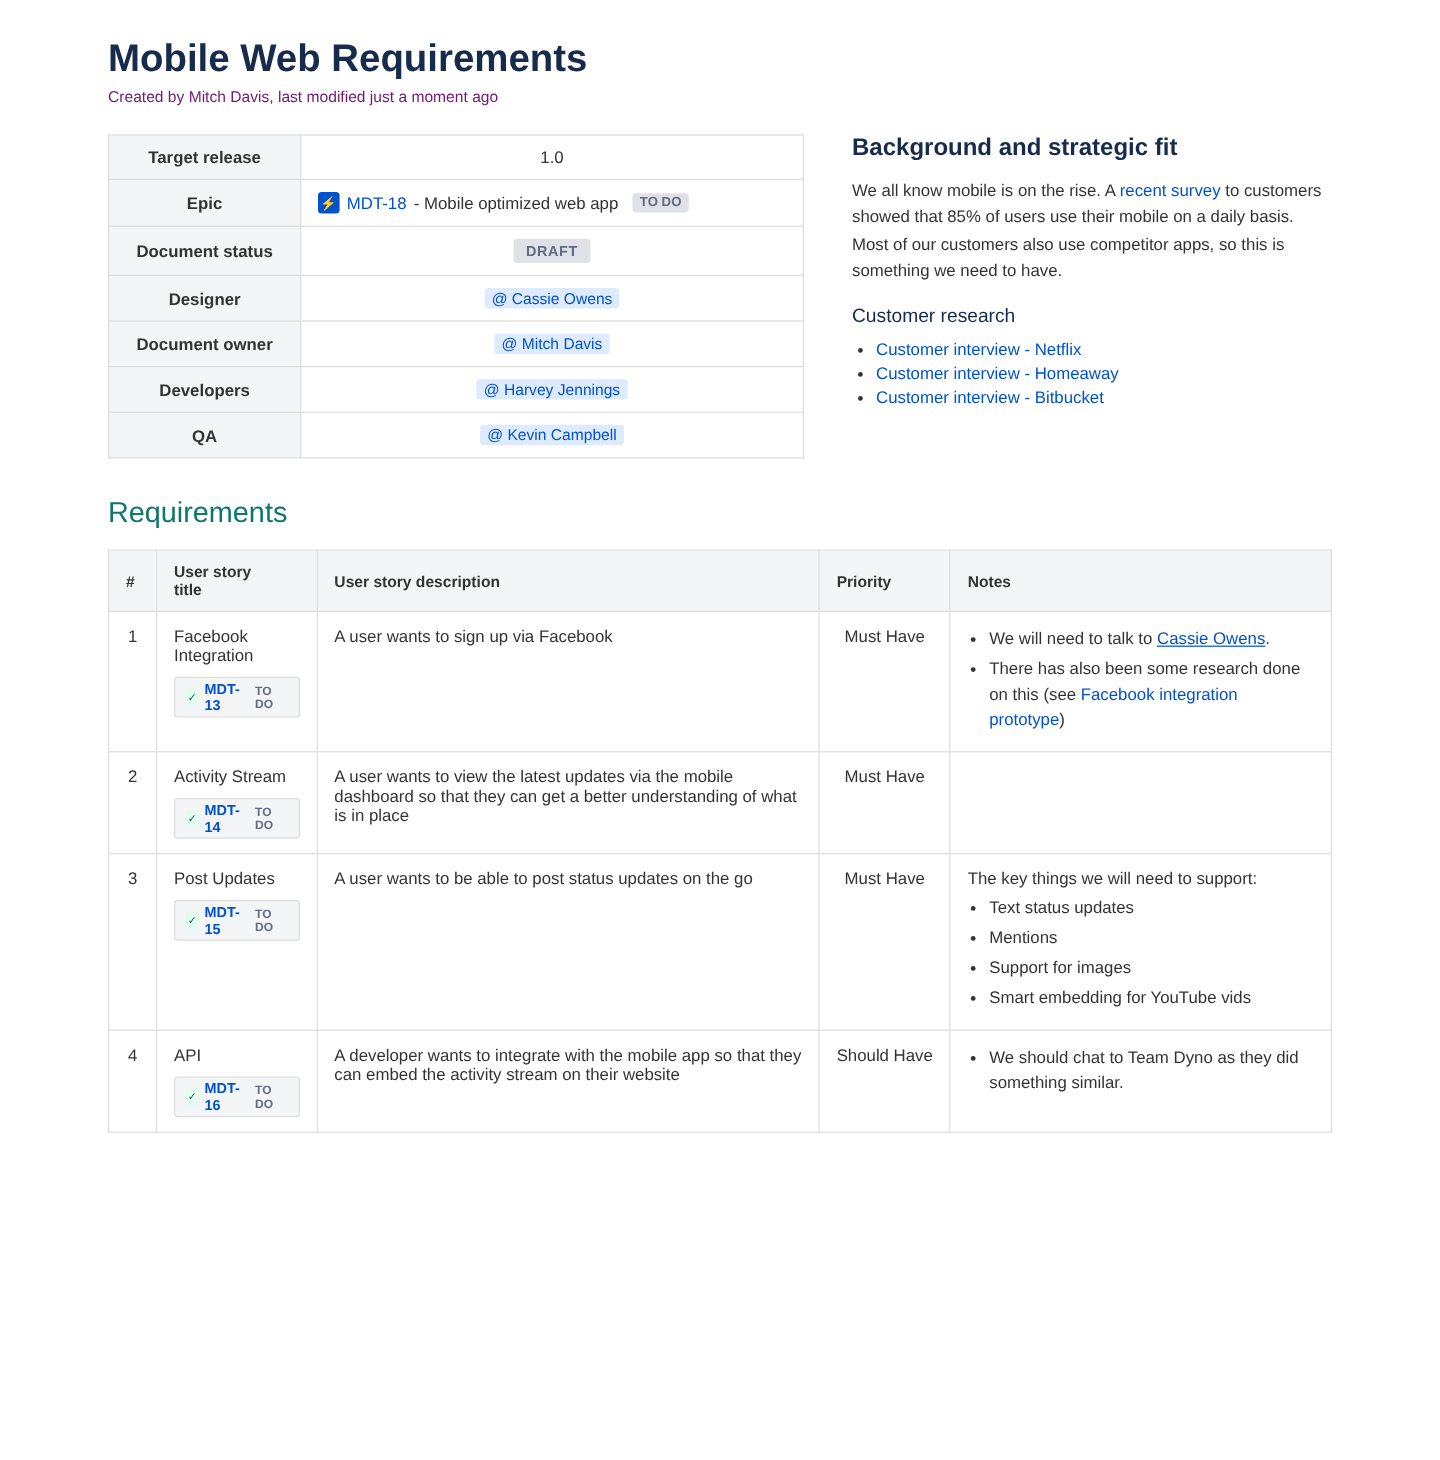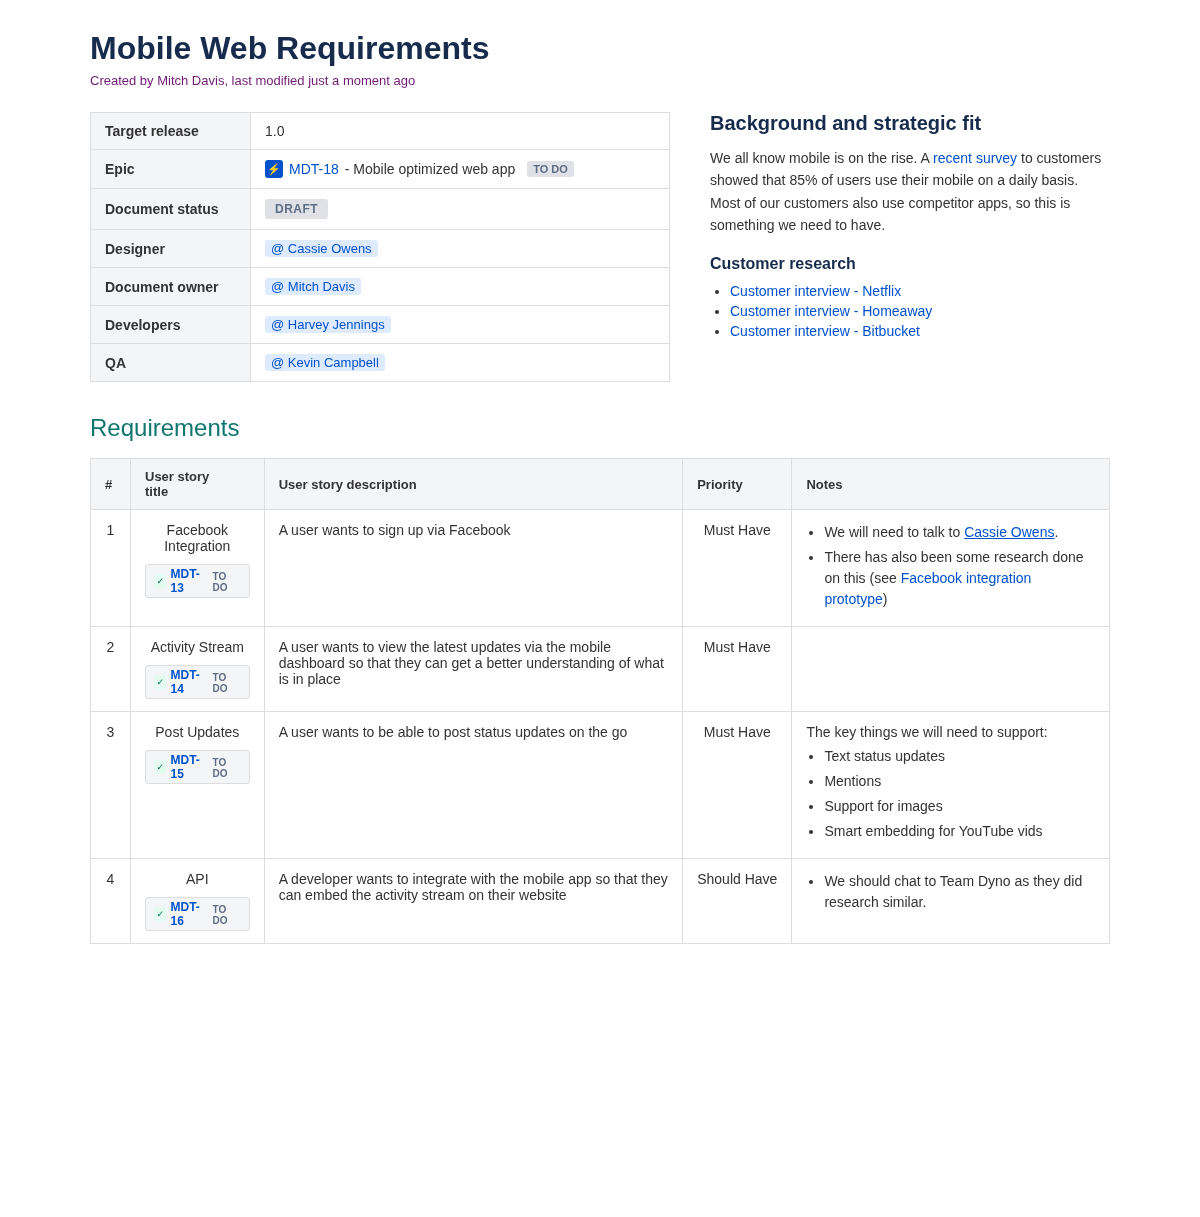--- a/index.html
+++ b/index.html
@@ -31,39 +31,40 @@
     .meta-table {
       flex: 0 0 auto;
       width: 580px;
       border-collapse: collapse;
       border: 1px solid #ddd;
     }
     .meta-table td {
       padding: 10px 14px;
       border: 1px solid #ddd;
       vertical-align: middle;
+      text-align: center;
     }
     .meta-table td:first-child {
       font-weight: 700;
       background: #f4f5f7;
       width: 160px;
       white-space: nowrap;
     }
     .right-panel {
       flex: 1;
     }
     .right-panel h2 {
       font-size: 20px;
       font-weight: 600;
       margin-bottom: 12px;
       color: #172b4d;
     }
     .right-panel h3 {
       font-size: 16px;
-      font-weight: 700;
+      font-weight: 400;
       margin-top: 18px;
       margin-bottom: 10px;
       color: #172b4d;
     }
     .right-panel p {
       font-size: 14px;
       line-height: 1.6;
       color: #333;
     }
     .right-panel ul {
@@ -148,21 +149,20 @@
     }
     .req-table td:first-child {
       text-align: center;
       width: 40px;
       font-weight: 500;
     }
     .story-title {
       font-size: 14px;
       color: #333;
       margin-bottom: 6px;
-      text-align: center;
     }
     .ticket-badge {
       display: inline-flex;
       align-items: center;
       gap: 4px;
       background: #f4f5f7;
       border: 1px solid #ddd;
       border-radius: 3px;
       padding: 2px 8px;
       font-size: 12px;
@@ -361,18 +361,18 @@
         <div class="ticket-badge">
           <span class="ticket-icon">✓</span>
           <a href="#" class="ticket-link">MDT-16</a>
           <span class="todo-small">TO DO</span>
         </div>
       </td>
       <td>A developer wants to integrate with the mobile app so that they can embed the activity stream on their website</td>
       <td class="priority-cell">Should Have</td>
       <td>
         <ul class="notes-list">
-          <li>We should chat to Team Dyno as they did research similar.</li>
+          <li>We should chat to Team Dyno as they did something similar.</li>
         </ul>
       </td>
     </tr>
   </tbody>
 </table>
 
 </body></html>

